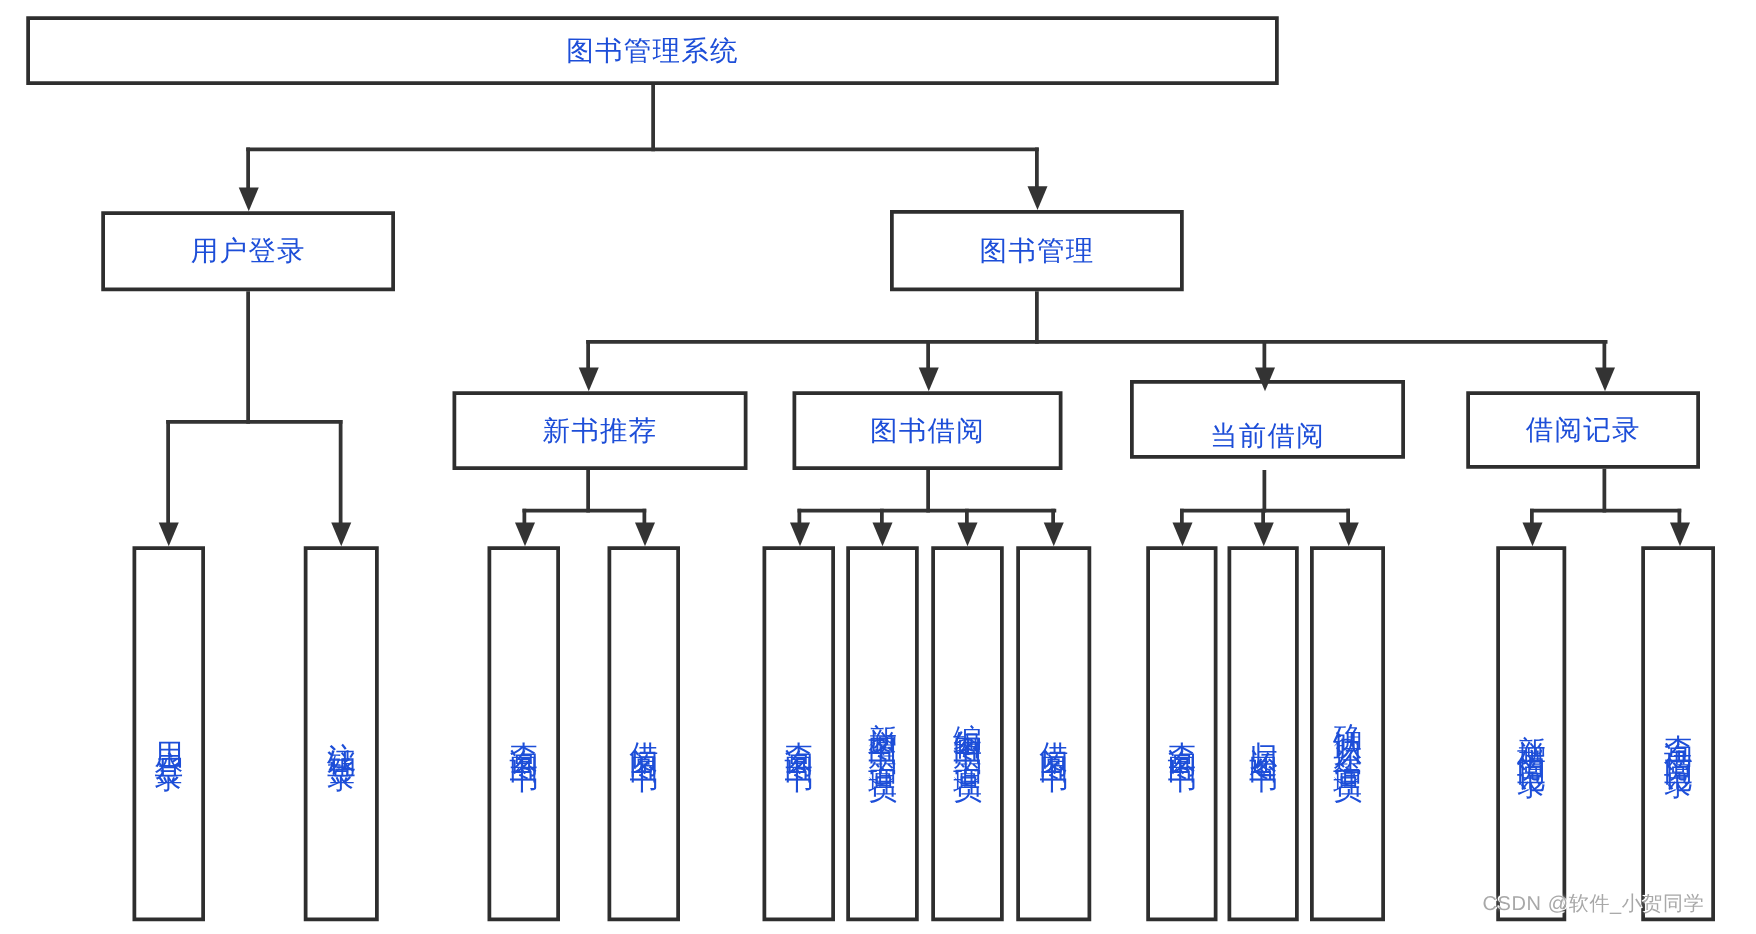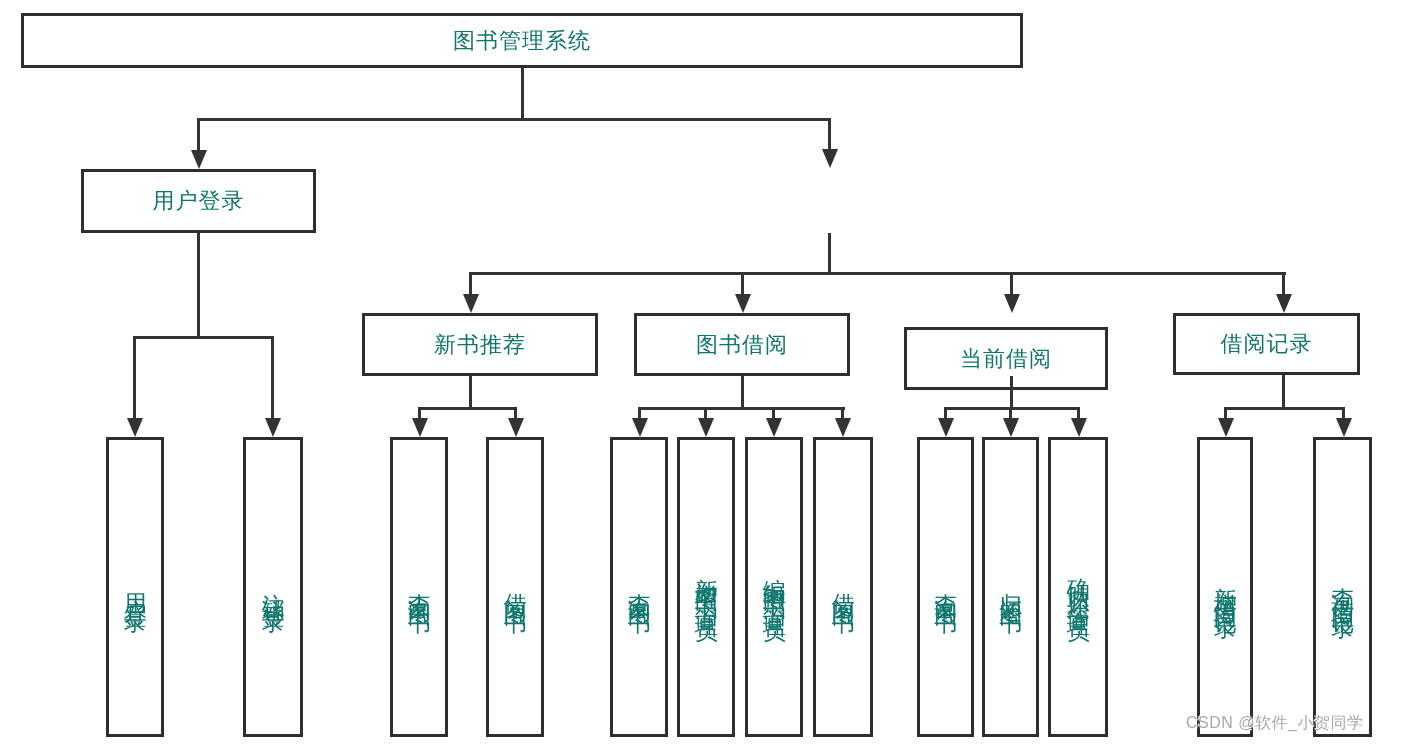--- a/index.html
+++ b/index.html
@@ -4,40 +4,40 @@
 <style>
   html,body{margin:0;padding:0;background:#ffffff;}
   #stage{
     position:relative;width:1405px;height:747px;background:#ffffff;
     font-family:"Liberation Sans",sans-serif;overflow:hidden;
   }
   .box{
     position:absolute;box-sizing:border-box;
     border:3px solid #2e2e2e;background:#ffffff;
     display:flex;align-items:center;justify-content:center;
-    color:#0f766e;font-size:22px;letter-spacing:1px;
+    color:#1d4ed8;font-size:22px;letter-spacing:1px;
   }
   .leaf{font-size:23px;}
   .leaf .vtext{
     writing-mode:vertical-rl;text-orientation:mixed;
     letter-spacing:6px;line-height:1.1;white-space:nowrap;
   }
   .line{position:absolute;background:#333333;}
   .arrow{
     position:absolute;width:0;height:0;
     border-left:8px solid transparent;border-right:8px solid transparent;
     border-top:19px solid #333333;
   }
   
   .n-root{left:21px;top:13px;width:1002px;height:55px;}
   .n-login{left:81px;top:169px;width:235px;height:64px;}
   .n-manage{left:712px;top:168px;width:235px;height:65px;}
   .n-recommend{left:362px;top:313px;width:236px;height:63px;}
   .n-borrow{left:634px;top:313px;width:216px;height:63px;}
-  .n-current{left:904px;top:327px;width:204px;height:63px;}
+  .n-current{left:904px;top:304px;width:220px;height:63px;align-items:flex-end;}
   .n-records{left:1173px;top:313px;width:187px;height:62px;}
   .l1a{left:106px;top:437px;width:58px;height:300px;}
   .l1b{left:243px;top:437px;width:60px;height:300px;}
   .l2a{left:390px;top:437px;width:58px;height:300px;}
   .l2b{left:486px;top:437px;width:58px;height:300px;}
   .l3a{left:610px;top:437px;width:58px;height:300px;}
   .l3b{left:677px;top:437px;width:58px;height:300px;}
   .l3c{left:745px;top:437px;width:58px;height:300px;}
   .l3d{left:813px;top:437px;width:60px;height:300px;}
   .l4a{left:917px;top:437px;width:57px;height:300px;}
@@ -56,20 +56,23 @@
 <body>
 
 <div id="stage">
 
   <div class="box n-root">
     <span>图书管理系统</span>
   </div>
 
   <div class="box n-login">
     <span>用户登录</span>
+  </div>
+  <div class="box n-manage">
+    <span>图书管理</span>
   </div>
 
   <div class="box n-recommend">
     <span>新书推荐</span>
   </div>
   <div class="box n-borrow">
     <span>图书借阅</span>
   </div>
   <div class="box n-current">
     <span>当前借阅</span>

